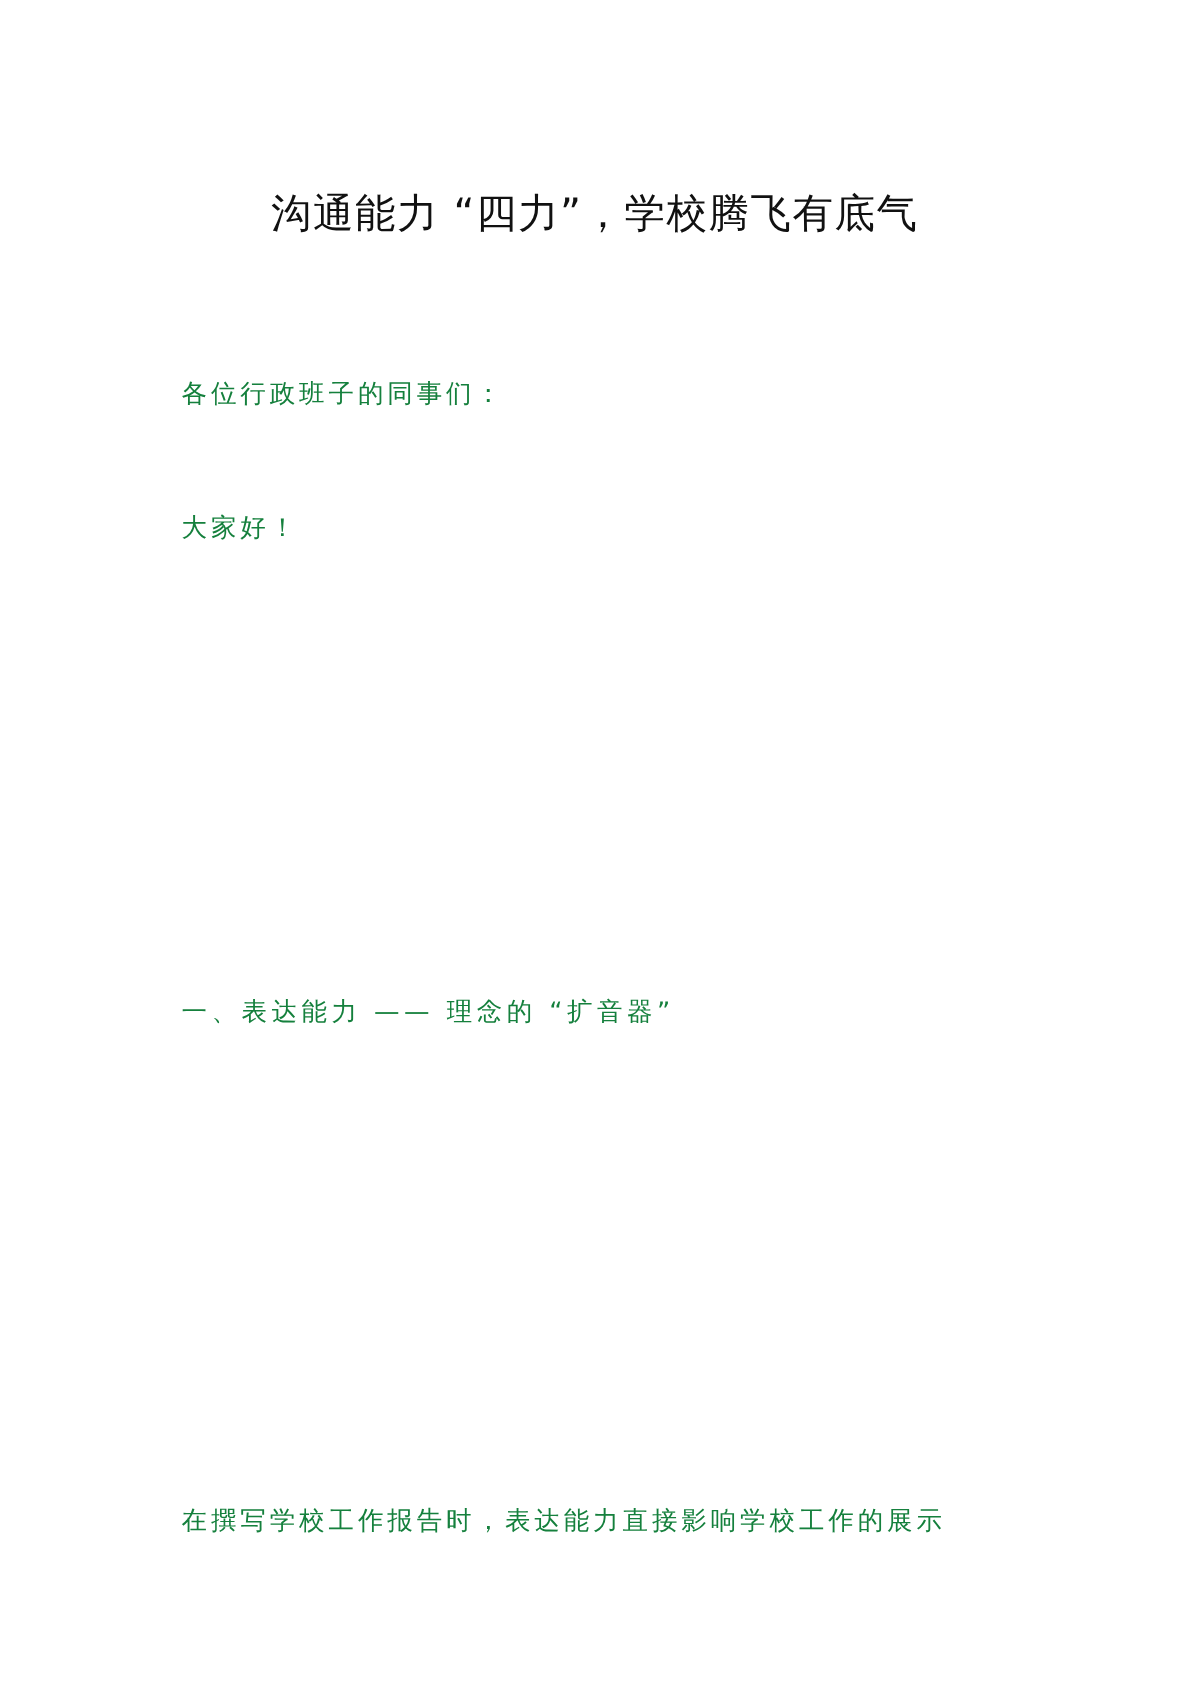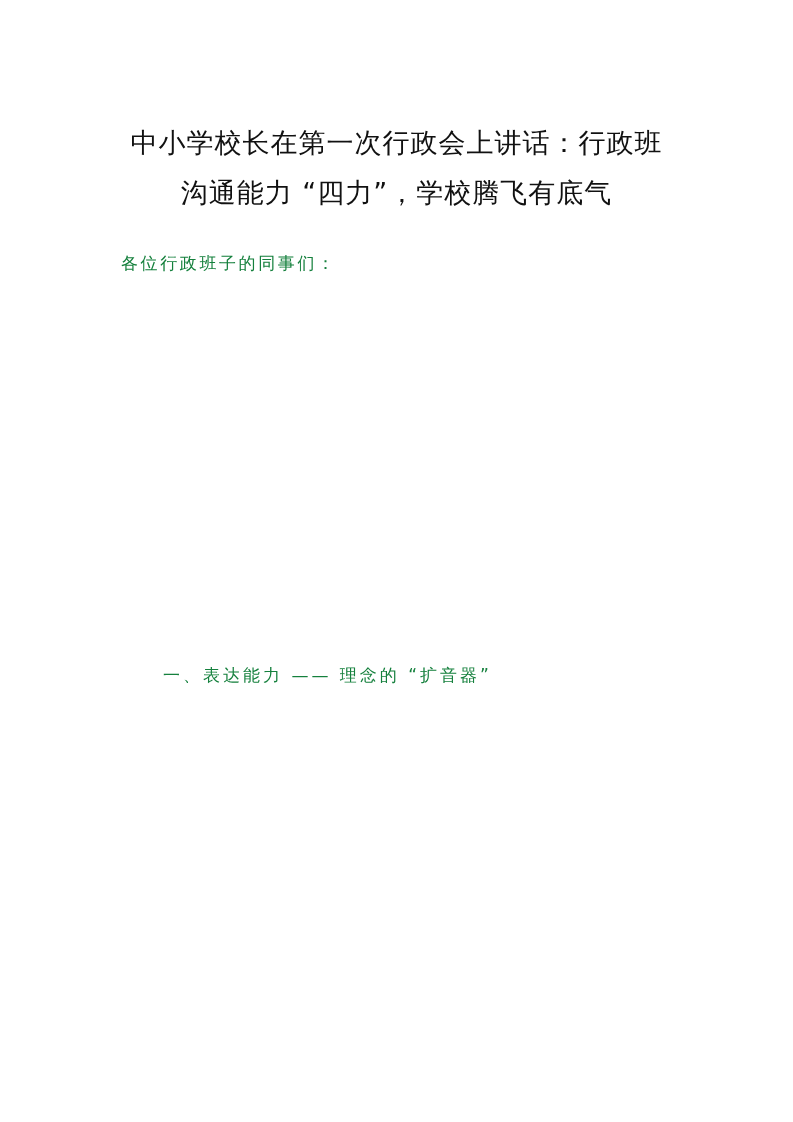--- a/index.html
+++ b/index.html
@@ -10,24 +10,25 @@
            font-size: 27px; line-height: 50px; letter-spacing: 1px; color: #111; top: 118px; }
   .para { position: absolute; left: 121px; width: 555px; font-size: 17px; line-height: 36.5px;
           letter-spacing: 2.6px; color: #15803d; text-align: justify; }
   .heading { letter-spacing: 3px; }
 </style>
 </head>
 <body>
 
 <div class="page">
   <div class="title">
-    <div>中小学校长在第一次行政会上讲话：行政班</div>
     <div>沟通能力 “四力”，学校腾飞有底气</div>
   </div>
 
   <div class="para" style="top:245px;">各位行政班子的同事们：</div>
 
+  <div class="para" style="top:334px;">大家好！</div>
 
 
-  <div class="para heading" style="top:657px;margin-left:42px;">一、表达能力 —— 理念的 “扩音器”</div>
+  <div class="para heading" style="top:657px;">一、表达能力 —— 理念的 “扩音器”</div>
 
 
+  <div class="para" style="top:996px;">在撰写学校工作报告时，表达能力直接影响学校工作的展示</div>
 </div>
 
 </body></html>

